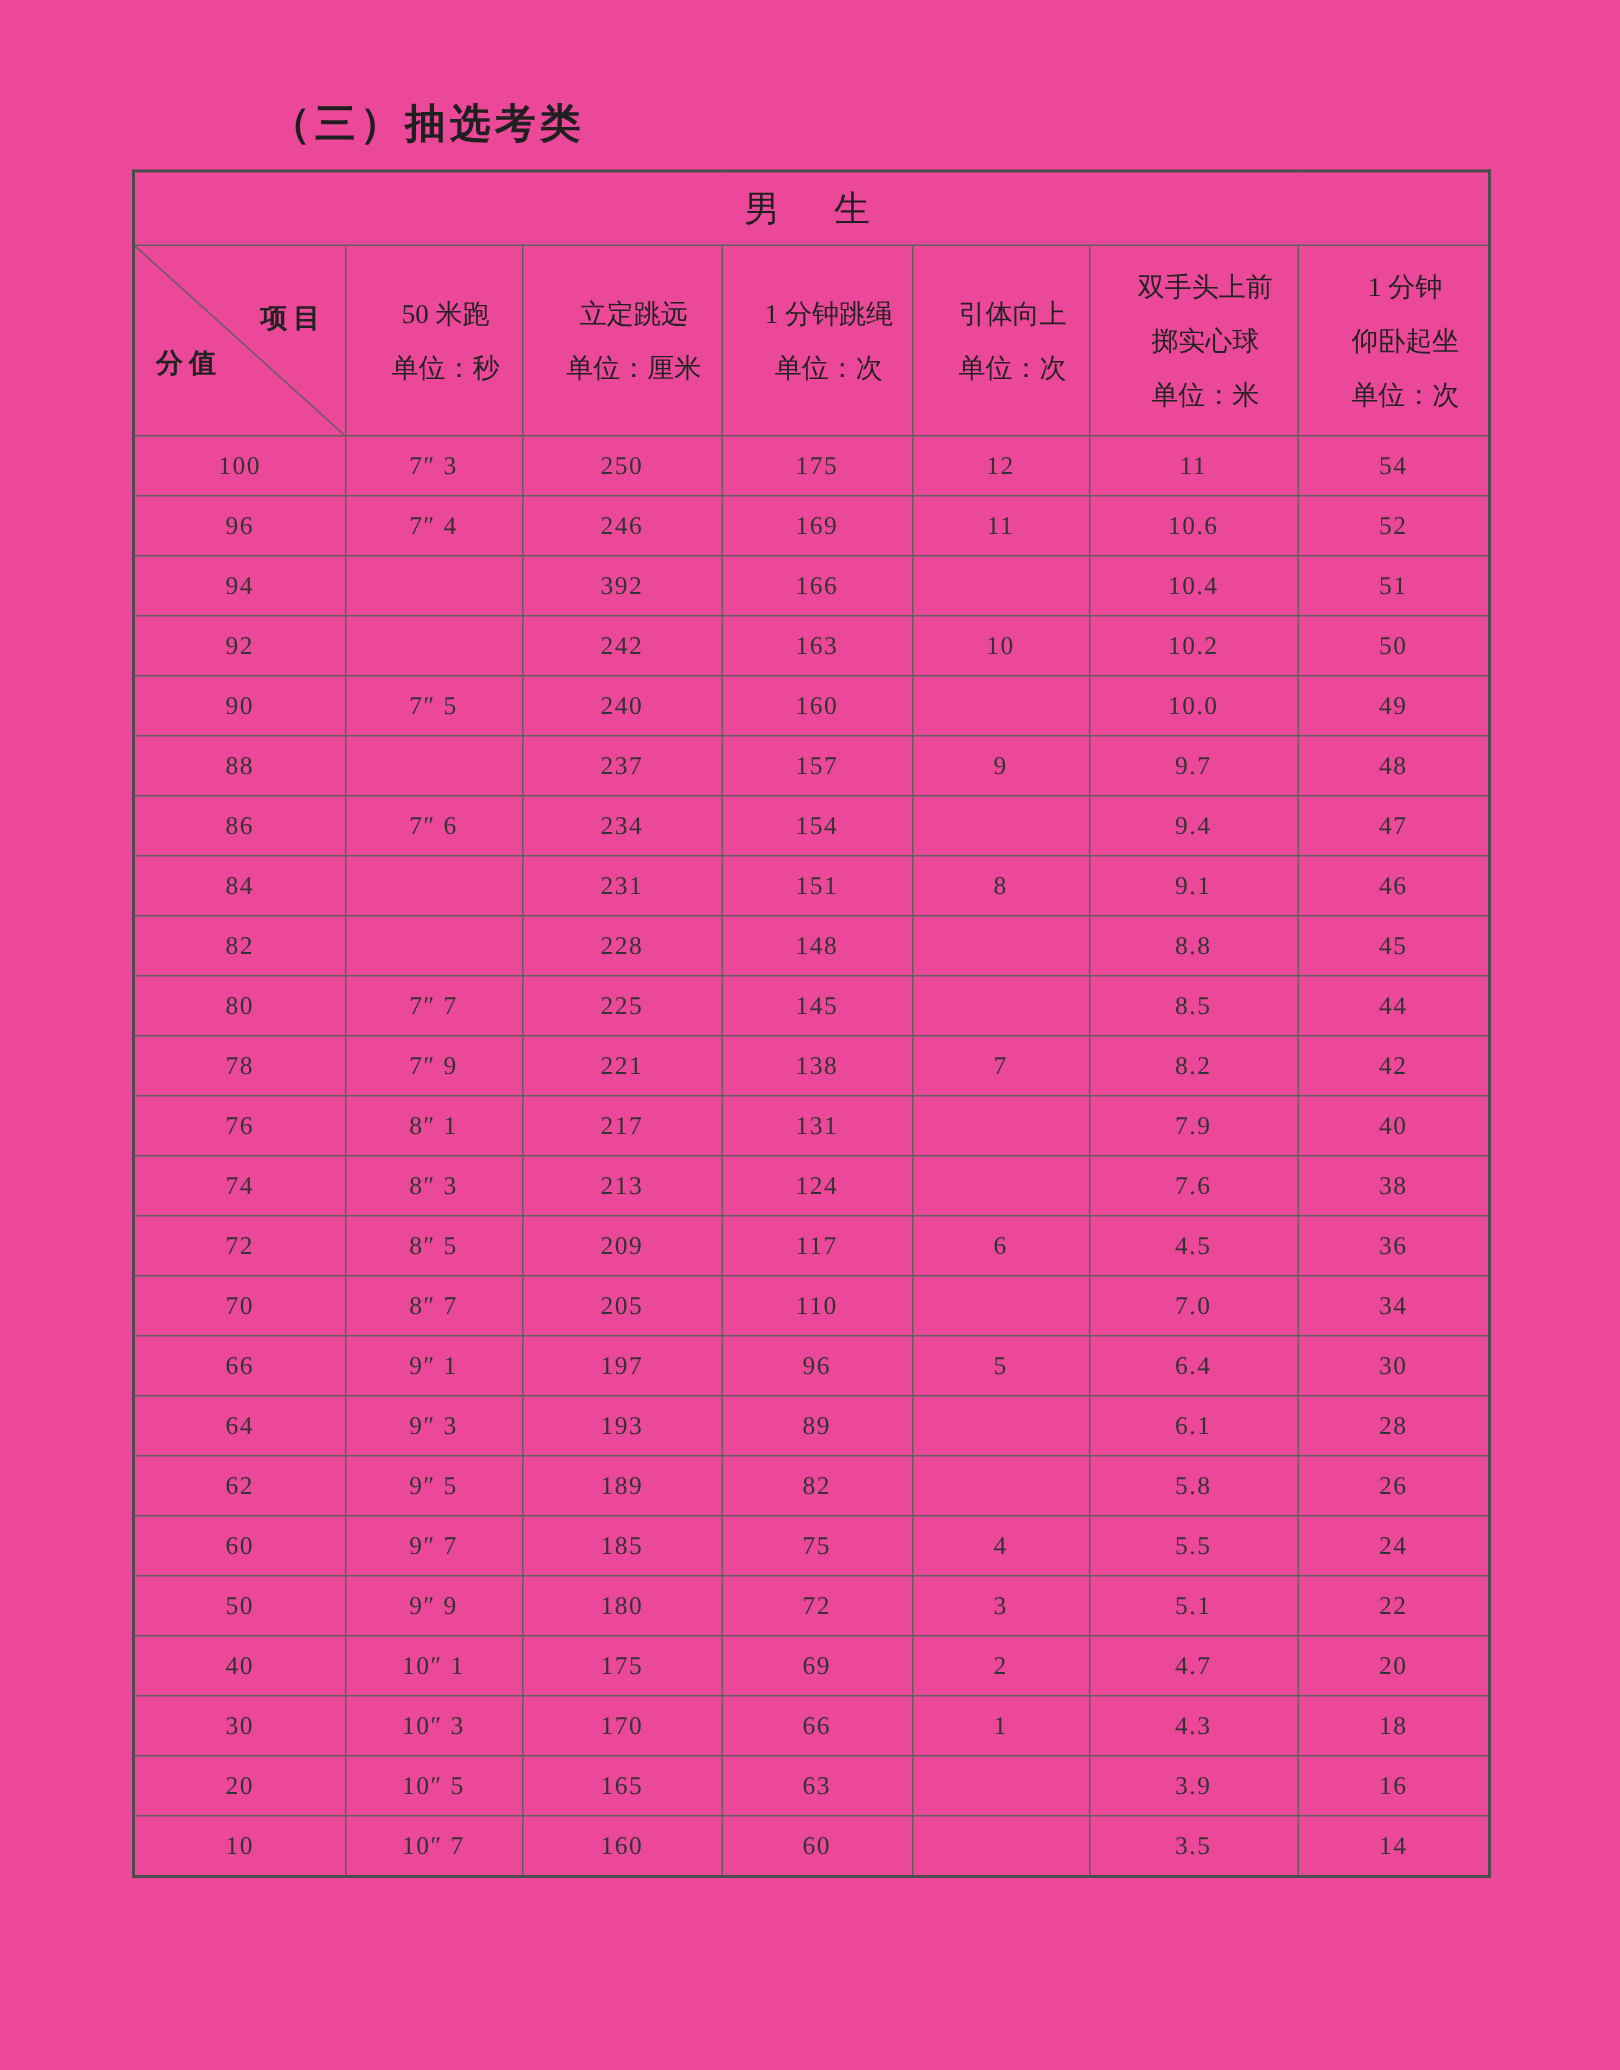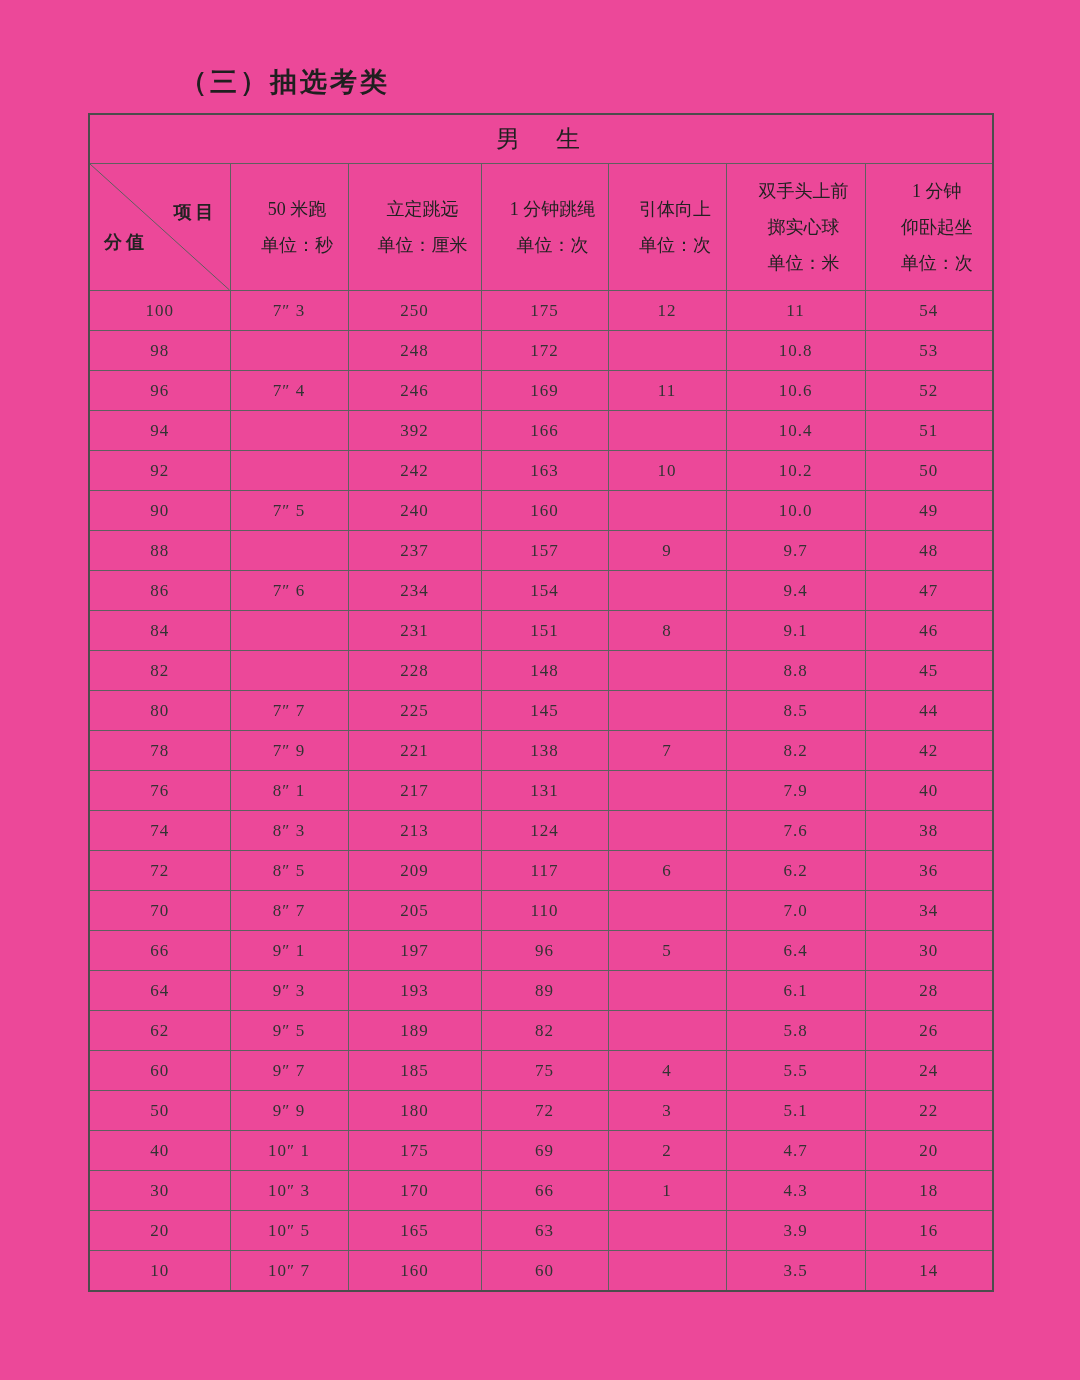--- a/index.html
+++ b/index.html
@@ -147,29 +147,20 @@
         <tr>
           <td>100</td>
           <td>7″ 3</td>
           <td>250</td>
           <td>175</td>
           <td>12</td>
           <td>11</td>
           <td>54</td>
         </tr>
         <tr>
-          <td>98</td>
-          <td></td>
-          <td>248</td>
-          <td>172</td>
-          <td></td>
-          <td>10.8</td>
-          <td>53</td>
-        </tr>
-        <tr>
           <td>96</td>
           <td>7″ 4</td>
           <td>246</td>
           <td>169</td>
           <td>11</td>
           <td>10.6</td>
           <td>52</td>
         </tr>
         <tr>
           <td>94</td>
@@ -269,21 +260,21 @@
           <td></td>
           <td>7.6</td>
           <td>38</td>
         </tr>
         <tr>
           <td>72</td>
           <td>8″ 5</td>
           <td>209</td>
           <td>117</td>
           <td>6</td>
-          <td>6.2</td>
+          <td>4.5</td>
           <td>36</td>
         </tr>
         <tr>
           <td>70</td>
           <td>8″ 7</td>
           <td>205</td>
           <td>110</td>
           <td></td>
           <td>7.0</td>
           <td>34</td>

